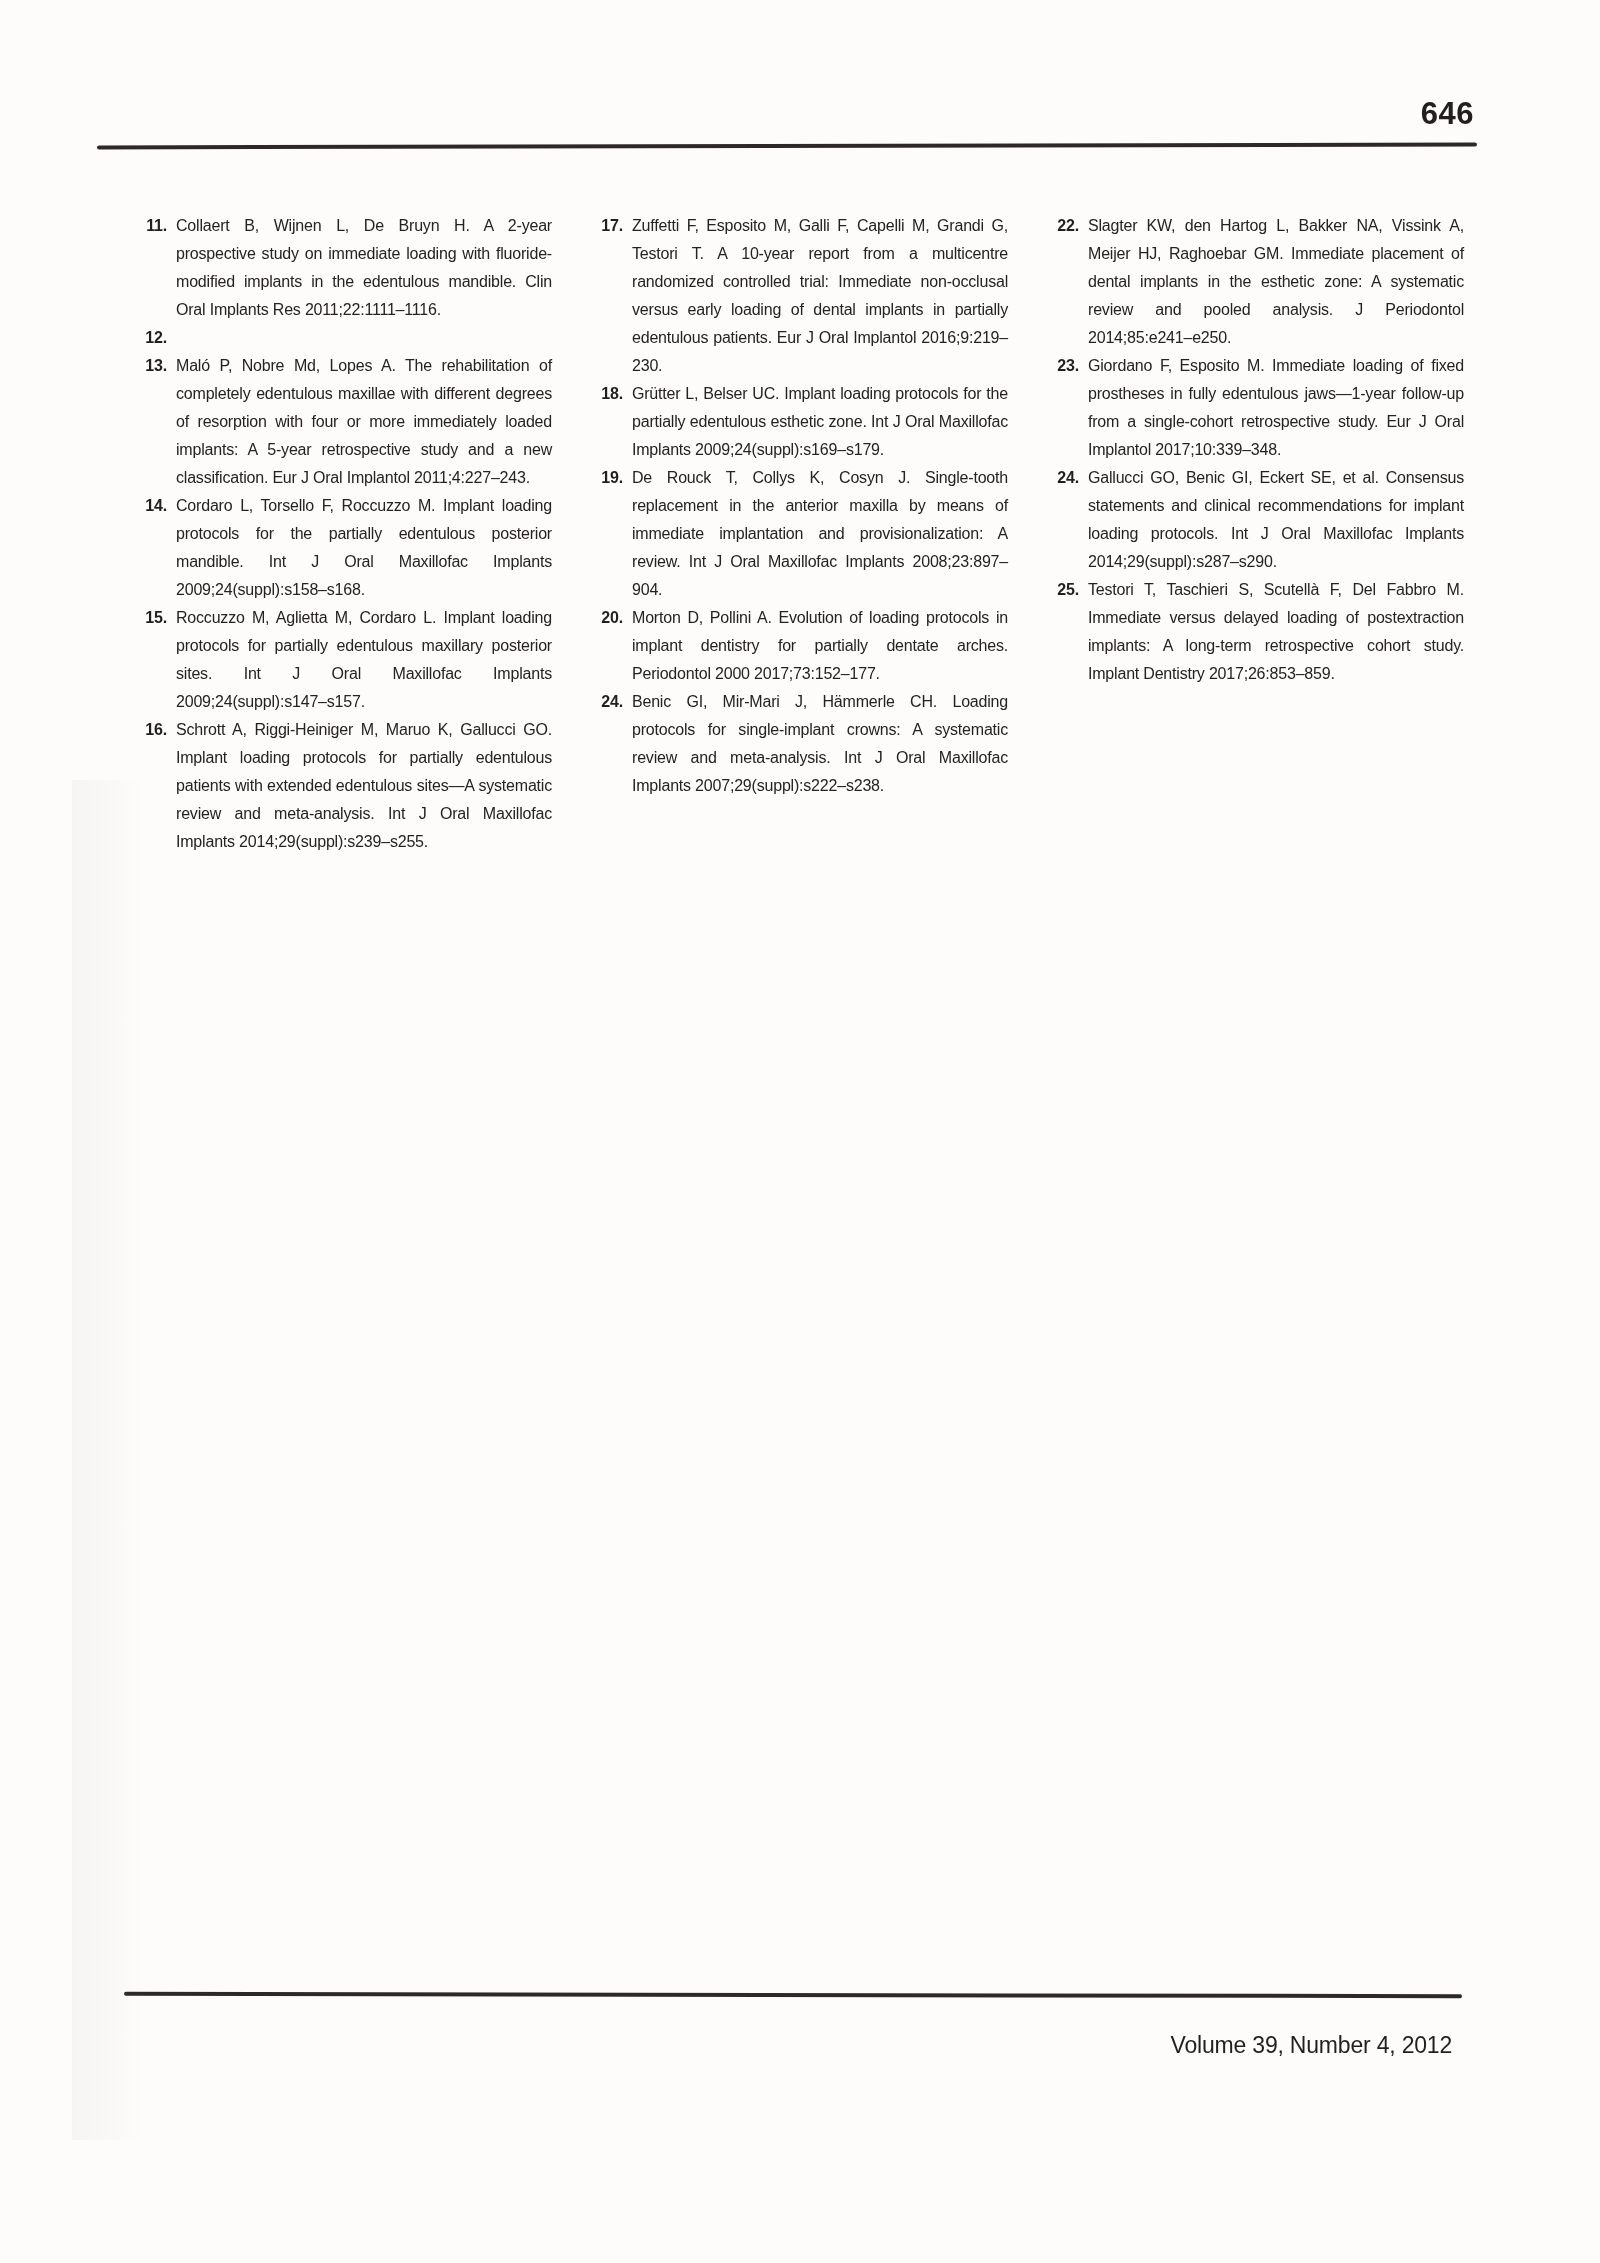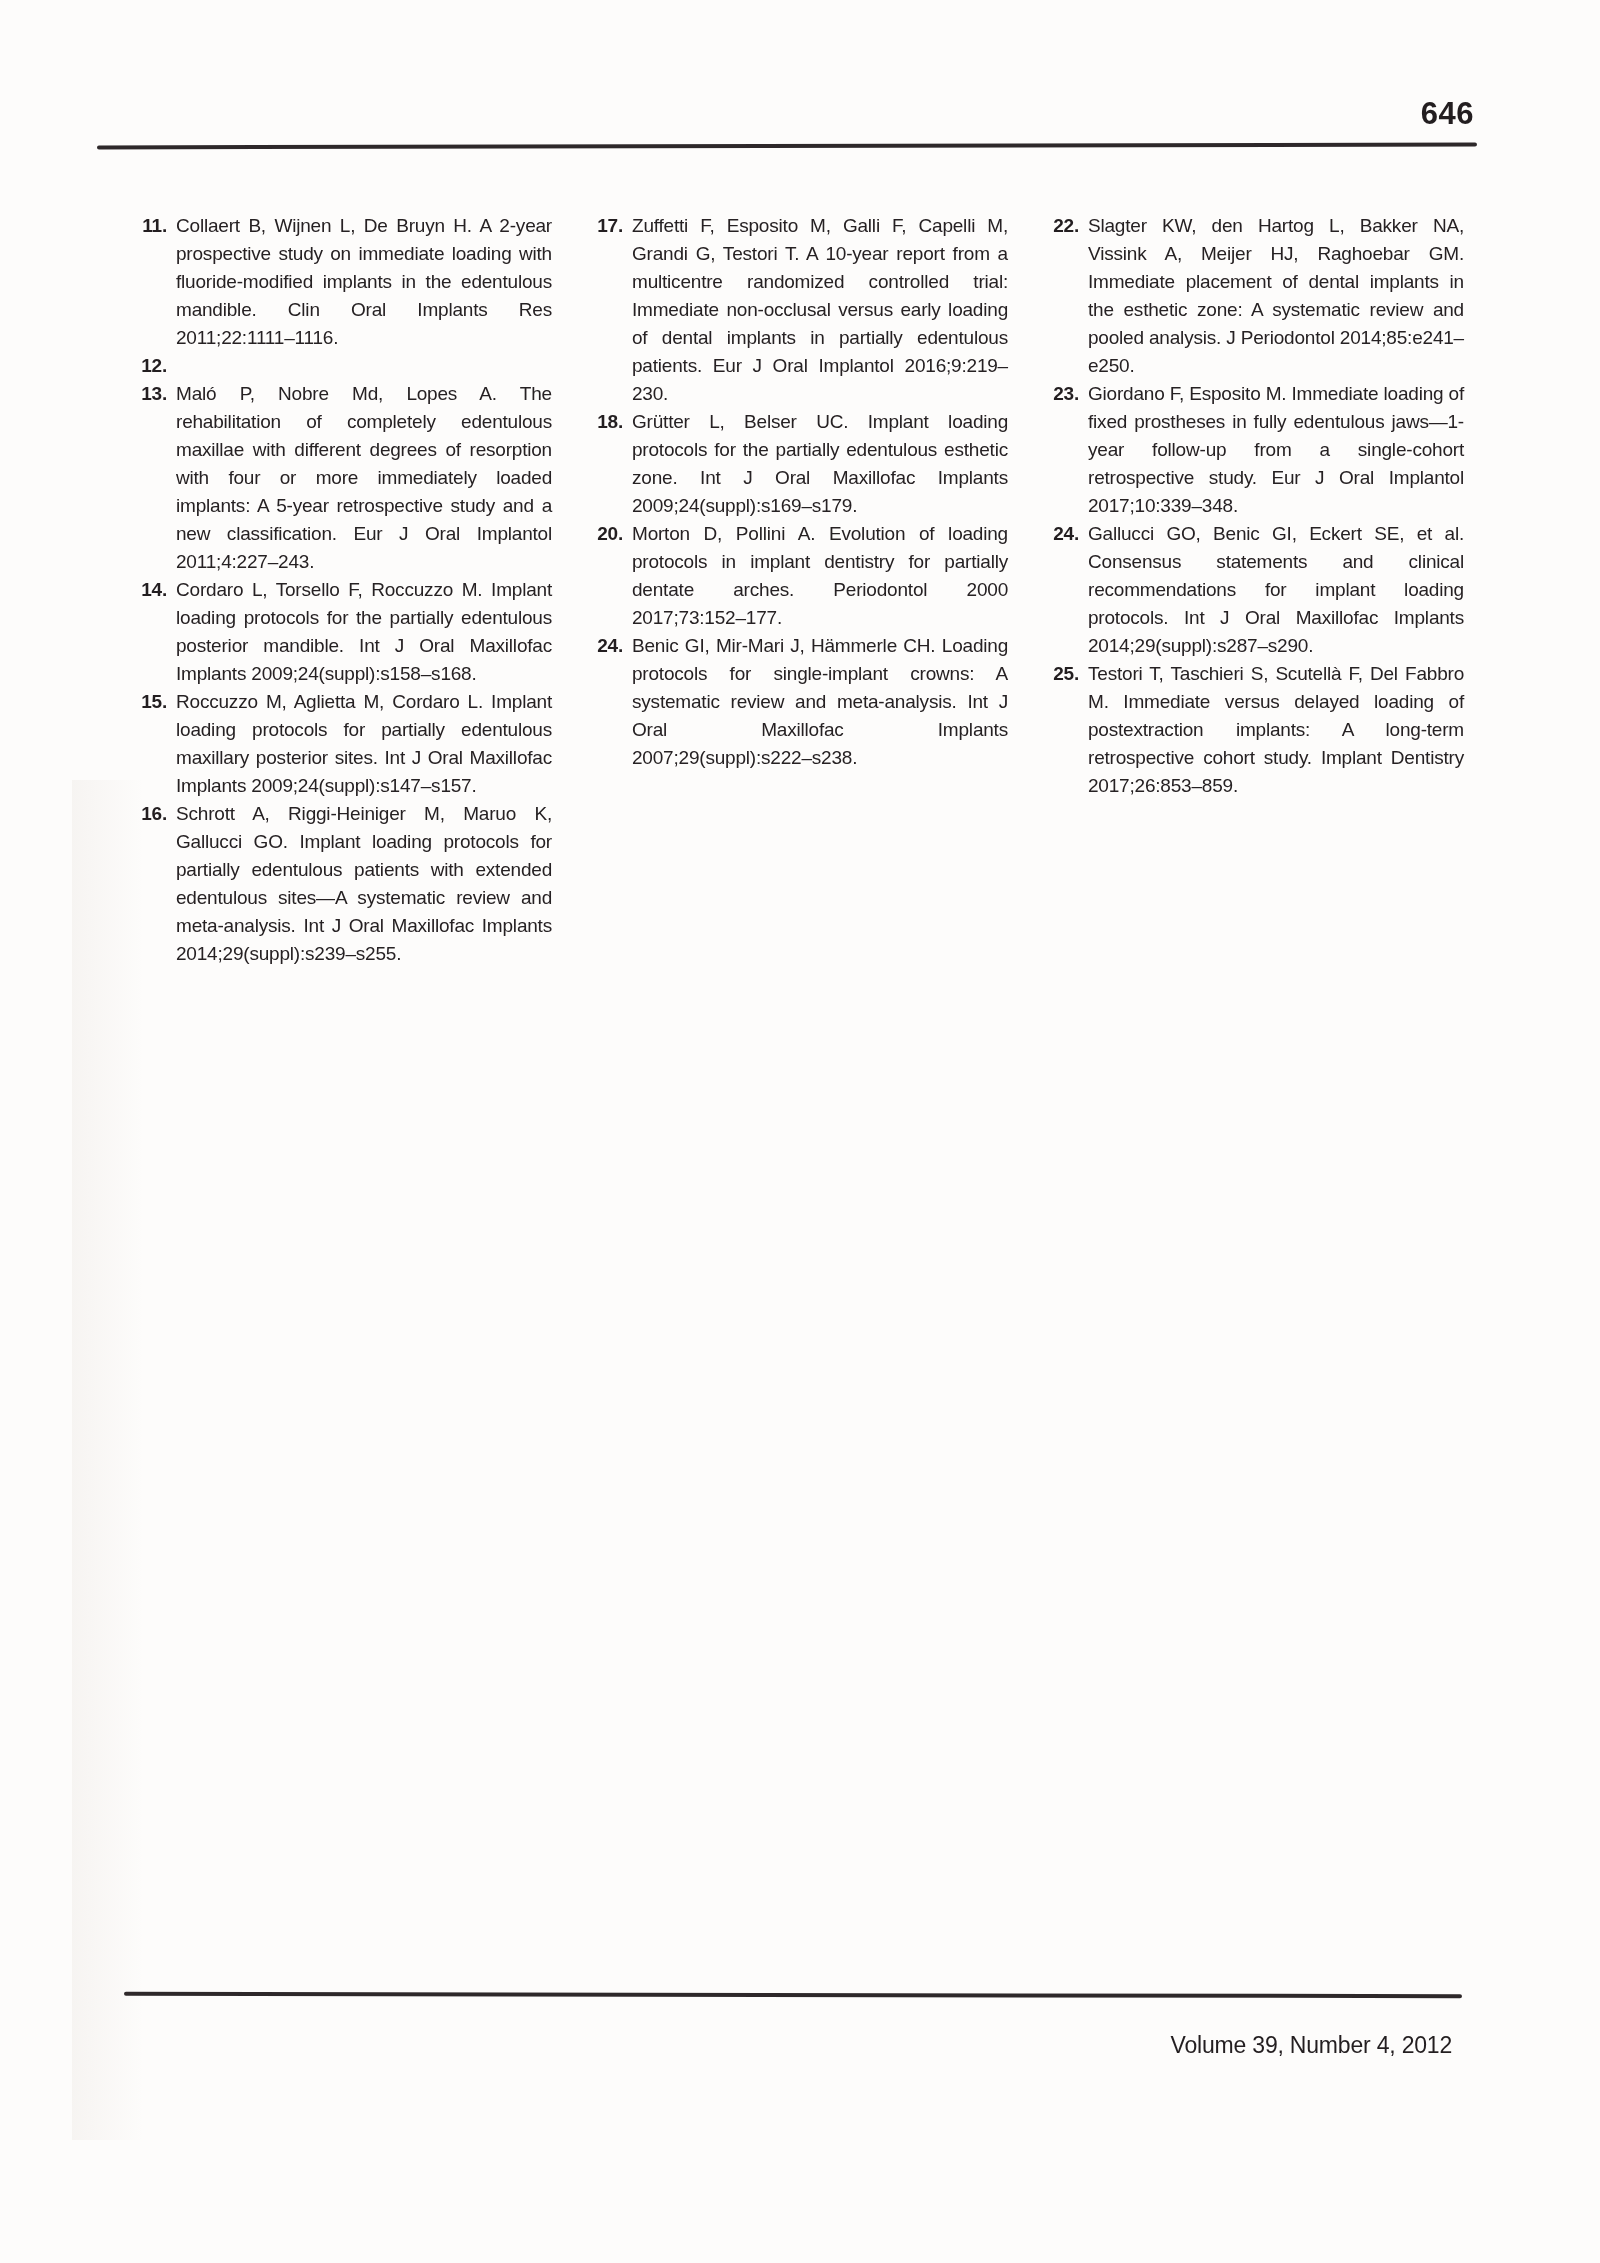--- a/index.html
+++ b/index.html
@@ -67,21 +67,21 @@
     column-gap: 36px;
     align-items: start;
   }
   .col {
     display: block;
   }
   .ref {
     display: grid;
     grid-template-columns: 35px 1fr;
     column-gap: 9px;
-    font-size: 19px;
+    font-size: 16px;
     line-height: 28px;
     letter-spacing: -0.2px;
     color: #262123;
   }
   .ref-num {
     text-align: right;
     font-weight: bold;
     color: #231e20;
     white-space: nowrap;
   }
@@ -142,20 +142,24 @@
   <div class="ref">
     <span class="ref-num">17.</span>
     <span class="ref-text">Zuffetti F, Esposito M, Galli F, Capelli M, Grandi G, Testori T. A 10-year report from a multicentre randomized controlled trial: Immediate non-occlusal versus early loading of dental implants in partially edentulous patients. Eur J Oral Implantol 2016;9:219–230.</span>
   </div>
 
   <div class="ref">
     <span class="ref-num">18.</span>
     <span class="ref-text">Grütter L, Belser UC. Implant loading protocols for the partially edentulous esthetic zone. Int J Oral Maxillofac Implants 2009;24(suppl):s169–s179.</span>
   </div>
 
+  <div class="ref">
+    <span class="ref-num">19.</span>
+    <span class="ref-text">De Rouck T, Collys K, Cosyn J. Single-tooth replacement in the anterior maxilla by means of immediate implantation and provisionalization: A review. Int J Oral Maxillofac Implants 2008;23:897–904.</span>
+  </div>
 
   <div class="ref">
     <span class="ref-num">20.</span>
     <span class="ref-text">Morton D, Pollini A. Evolution of loading protocols in implant dentistry for partially dentate arches. Periodontol 2000 2017;73:152–177.</span>
   </div>
 
   <div class="ref">
     <span class="ref-num">24.</span>
     <span class="ref-text">Benic GI, Mir-Mari J, Hämmerle CH. Loading protocols for single-implant crowns: A systematic review and meta-analysis. Int J Oral Maxillofac Implants 2007;29(suppl):s222–s238.</span>
   </div>

